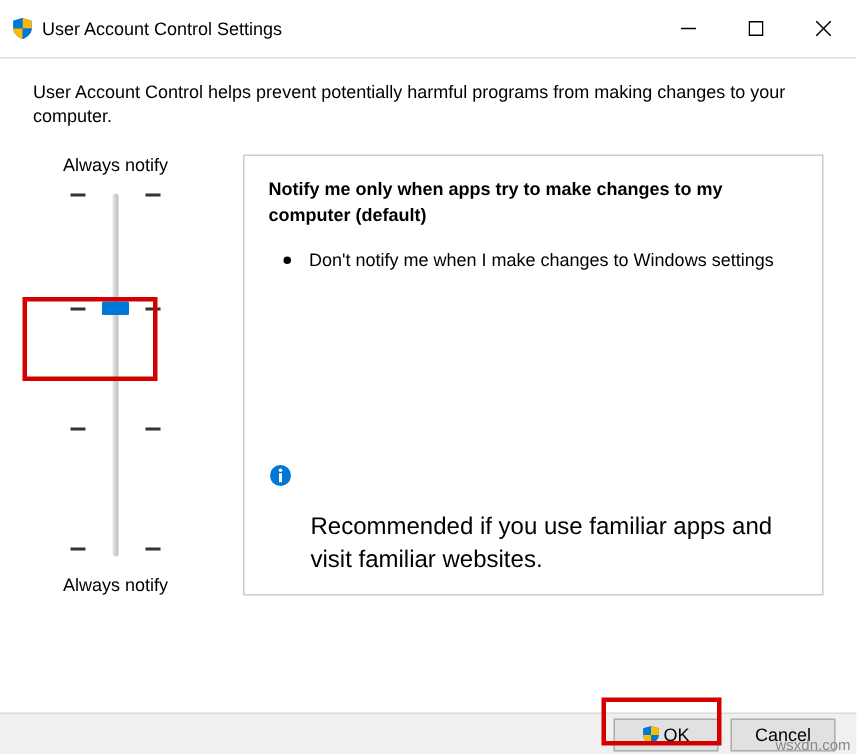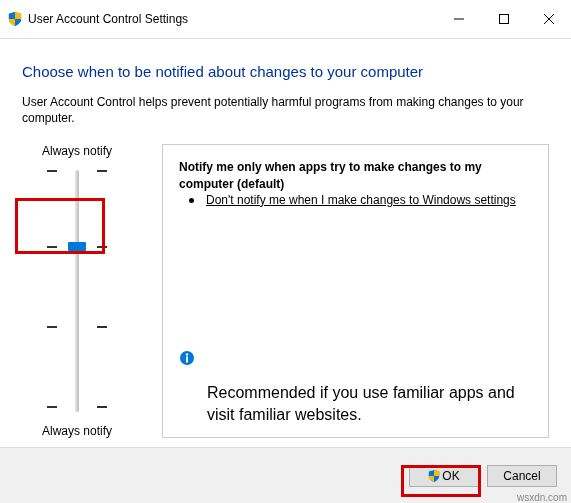--- a/index.html
+++ b/index.html
@@ -138,23 +138,22 @@
       min-height: 230px;
     }
     .info-title {
       font-weight: bold;
       font-size: 12px;
       line-height: 1.35;
     }
     .bullet-row {
       display: flex;
       gap: 12px;
-      margin-top: 0;
+      margin-top: 14px;
       padding-left: 10px;
-      text-decoration: underline;
     }
     .bullet-dot {
       width: 5px;
       height: 5px;
       background: #000;
       border-radius: 50%;
       margin-top: 6px;
       flex-shrink: 0;
     }
     .bullet-text {
@@ -173,21 +172,21 @@
     .rec-text {
       font-size: 16px;
       line-height: 1.35;
       margin-top: 32px;
     }
     .footer {
       position: absolute;
       bottom: 0;
       left: 0;
       right: 0;
-      height: 56px;
+      height: 28px;
       background: #f0f0f0;
       border-top: 1px solid #ddd;
       display: flex;
       justify-content: flex-end;
       align-items: center;
       gap: 8px;
       padding-right: 14px;
     }
     .btn {
       width: 70px;
@@ -253,21 +252,20 @@
     <div class="winbtn">
       <svg width="10" height="10">
           <line x1="0" y1="0" x2="10" y2="10" stroke="#000" stroke-width="1"></line>
           <line x1="10" y1="0" x2="0" y2="10" stroke="#000" stroke-width="1"></line>
         </svg>
     </div>
   </div>
 </div>
 
 <div class="content">
-  <div class="heading">Choose when to be notified about changes to your computer</div>
   <div class="desc">User Account Control helps prevent potentially harmful programs from making changes to your computer.</div>
 
   <div class="main-area">
     <div class="slider-col">
       <div class="slider-label-top">Always notify</div>
       <div class="slider-track-wrap">
         <div class="track"></div>
         <div class="tick tick1">
             <span></span>
             <span></span>

